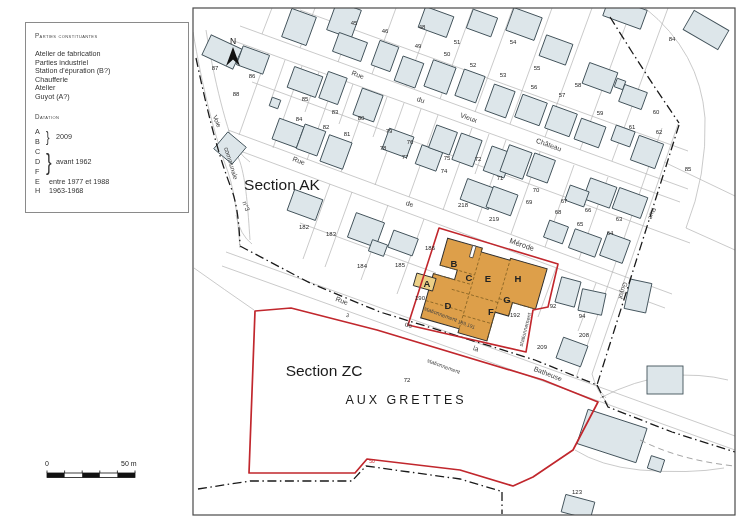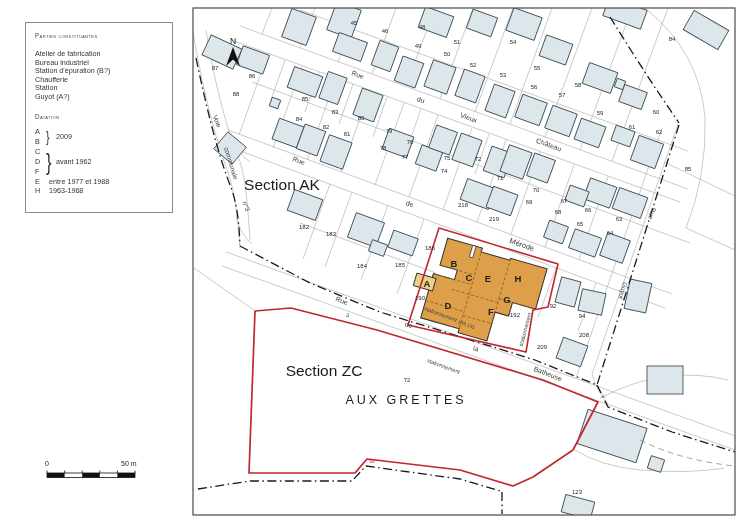--- a/index.html
+++ b/index.html
@@ -1,20 +1,20 @@
 <!DOCTYPE html>
 <html><head>
 <meta charset="utf-8">
 <style>
   html,body{margin:0;padding:0;background:#fff;width:738px;height:522px;overflow:hidden;
     font-family:"Liberation Sans",sans-serif;}
   #stage{position:relative;width:738px;height:522px;background:#fff;}
   #map-svg{position:absolute;left:0;top:0;}
   
-  #legend{position:absolute;left:25px;top:22px;width:148px;height:191px;
+  #legend{position:absolute;left:25px;top:22px;width:164px;height:191px;
     border:1px solid #8a8a8a;box-sizing:border-box;padding:9px 0 0 9px;color:#3a3a3a;}
   .lg-title{font-size:6.3px;letter-spacing:.4px;font-variant:small-caps;color:#444;margin-bottom:11px;}
   .lg-item{font-size:7.2px;line-height:8.6px;color:#333;}
   .lg-datation{margin-top:11px;margin-bottom:7px;}
   .dat-row{display:flex;align-items:center;}
   .dat-letters{display:flex;flex-direction:column;width:10px;font-size:7.2px;line-height:10px;color:#333;}
   .dat-brace{font-size:15px;color:#333;transform:scaleX(.7);width:7px;line-height:1;}
   .dat-brace.b3{font-size:24px;}
   .dat-value{font-size:7.2px;color:#333;margin-left:4px;}
   .dat-single{display:flex;font-size:7.2px;line-height:9.5px;color:#333;}
@@ -320,24 +320,24 @@
           <line x1="99.8" y1="470.5" x2="99.8" y2="473"></line>
       <line x1="117.4" y1="470.5" x2="117.4" y2="473"></line>
           <line x1="135" y1="470.5" x2="135" y2="473"></line>
     </g>
   </g>
 </svg>
 
 <div id="legend">
   <div class="lg-title">Parties constituantes</div>
   <div class="lg-item">Atelier de fabrication</div>
-  <div class="lg-item">Bureau industriel</div>
+  <div class="lg-item">Parties industriel</div>
   <div class="lg-item">Station d'épuration (B?)</div>
   <div class="lg-item">Chaufferie</div>
-  <div class="lg-item">Station</div>
+  <div class="lg-item">Atelier</div>
   <div class="lg-item">Guyot (A?)</div>
   <div class="lg-title lg-datation">Datation</div>
 
   <div class="dat-row">
     <div class="dat-letters">
       <span>A</span>
       <span>B</span>
     </div>
     <div class="dat-brace">}</div>
     <div class="dat-value">2009</div>

